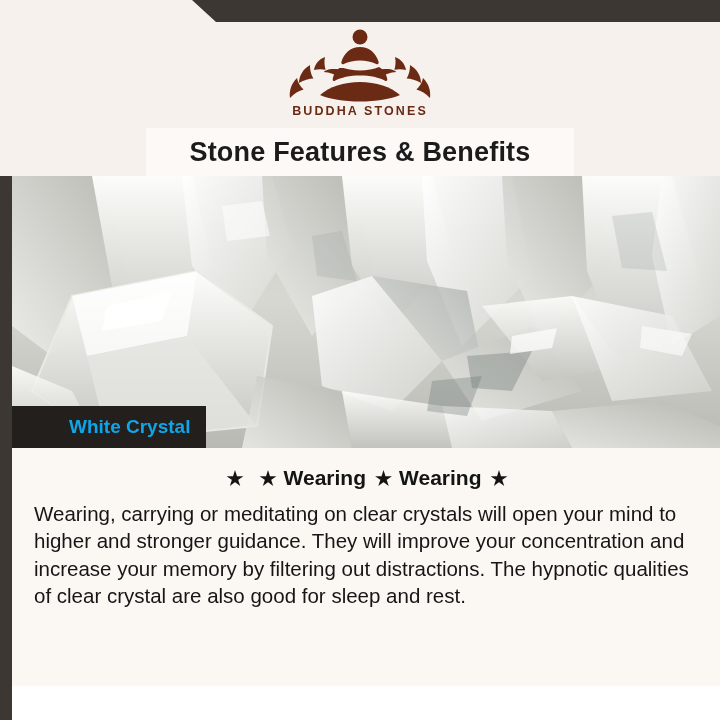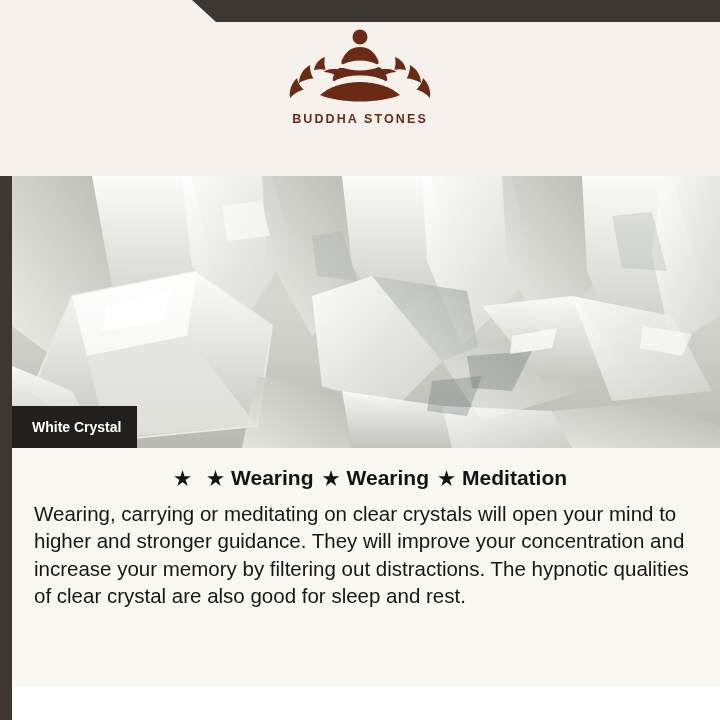--- a/index.html
+++ b/index.html
@@ -49,21 +49,21 @@
     right: 0;
     top: 20px;
     display: flex;
     flex-direction: column;
     align-items: center;
   }
   .logo-svg {
     display: block;
   }
   .brand-name {
-    margin-top: 10px;
+    margin-top: 2px;
     font-size: 12.5px;
     letter-spacing: 2.1px;
     color: #6b2a14;
     font-weight: bold;
     font-family: "Liberation Sans", sans-serif;
   }
   .title-band {
     position: absolute;
     left: 146px;
     top: 128px;
@@ -96,24 +96,25 @@
     position: absolute;
     left: 12px;
     top: 406px;
     height: 42px;
     padding: 0 16px 0 20px;
     background: #231f1d;
     display: flex;
     align-items: center;
   }
   .caption-text {
-    color: #ffffff;
-    font-size: 14px;
-    font-weight: bold;
-    font-family: "Liberation Sans", sans-serif;
+    color: #0ea5e9;
+    font-size: 19px;
+    font-weight: bold;
+    font-family: "Liberation Sans", sans-serif;
+    margin-left: 37px;
   }
   
   .panel {
     position: absolute;
     left: 12px;
     top: 448px;
     width: 708px;
     height: 238px;
     background: #fbf7f3;
   }
@@ -182,20 +183,23 @@
               <path d="M125 45c7 4 11 11 11 18-5-3-10-4.6-14.4-4.6C124 54.6 125.2 49.8 125 45z"></path>
               <path d="M138 58c6 6 8 13 7 20-4-4.4-9-7.2-13.6-8.4C134.8 66.4 137.2 62.2 138 58z"></path>
 
               <path d="M75 62c-16 0-31 5-40 13 9 4 24 6.5 40 6.5s31-2.5 40-6.5c-9-8-24-13-40-13z"></path>
             </g>
           </svg>
         </span>
         <div class="brand-name">BUDDHA STONES</div>
       </div>
 
+      <div class="title-band">
+        <span class="title-text">Stone Features &amp; Benefits</span>
+      </div>
     </div>
   </div>
 
   <div class="photo">
     <svg class="photo-svg" viewBox="0 0 708 272" preserveAspectRatio="none" xmlns="http://www.w3.org/2000/svg">
       <defs>
         <linearGradient id="gbg" x1="0" y1="0" x2="0" y2="1">
           <stop offset="0%" stop-color="#c9c9c4"></stop>
           <stop offset="45%" stop-color="#d8d8d3"></stop>
           <stop offset="100%" stop-color="#b9b9b4"></stop>
@@ -268,21 +272,20 @@
       <span class="kw">
         <span class="star">★</span>
         <span>Wearing</span>
       </span>
       <span class="kw">
         <span class="star">★</span>
         <span>Wearing</span>
       </span>
       <span class="kw">
         <span class="star">★</span>
-        <span>Meditation</span>
       </span>
     </div>
 
     <p class="body-text">Wearing, carrying or meditating on clear crystals will open your mind to higher and stronger guidance. They will improve your concentration and increase your memory by filtering out distractions. The hypnotic qualities of clear crystal are also good for sleep and rest.</p>
   </div>
 
   <div class="bottom-strip"></div>
 </div>
 
 </body></html>

